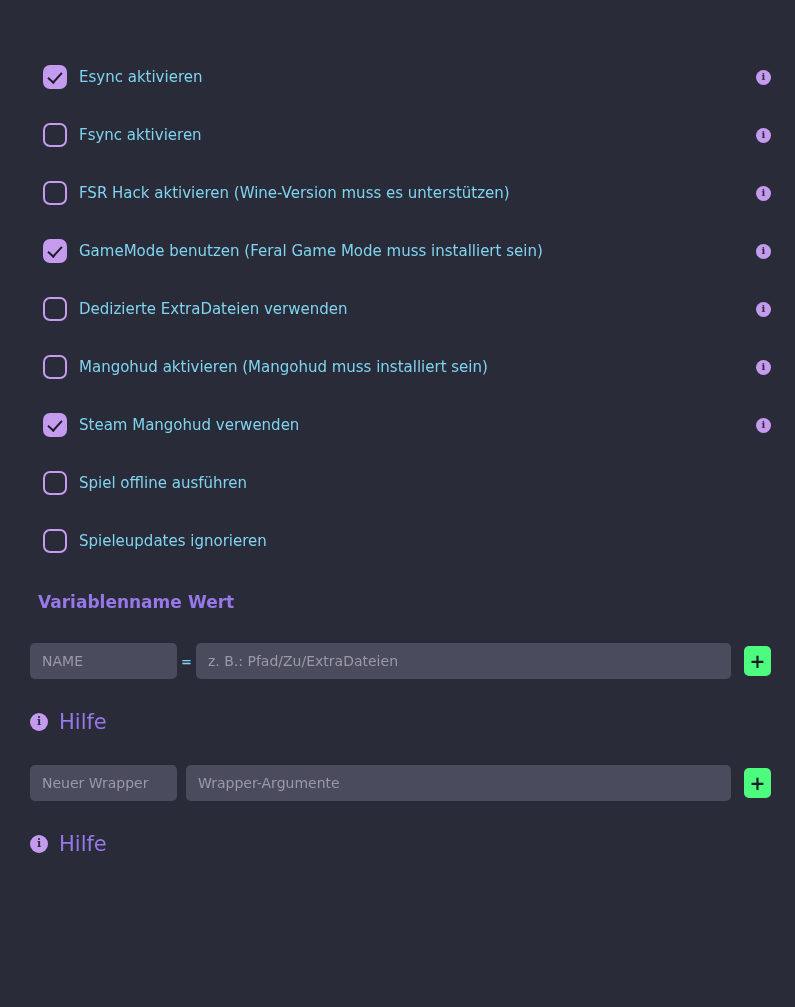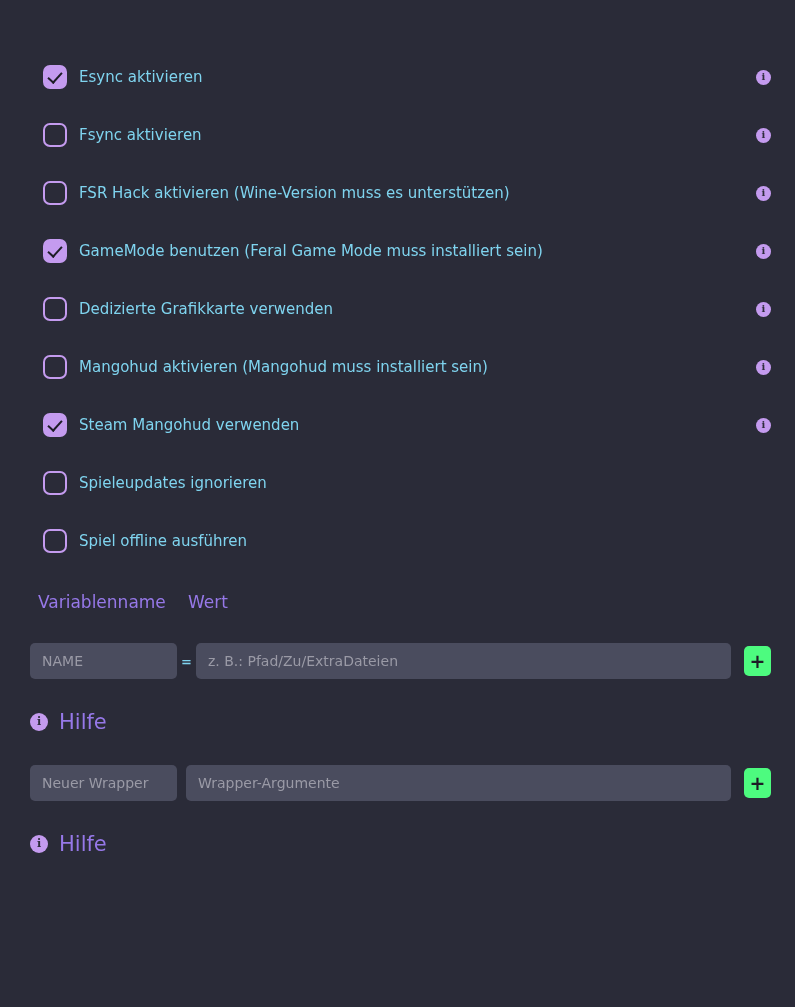--- a/index.html
+++ b/index.html
@@ -95,21 +95,21 @@
     margin-top: 18px;
   }
   .col-head-row {
     display: flex;
     margin-top: 22px;
     margin-left: 8px;
   }
   .col-head {
     color: #9678e8;
     font-size: 17px;
-    font-weight: normal;
+    font-weight: bold;
   }
   .col-head.c1 { width: 150px; }
 
   .field-row {
     display: flex;
     align-items: center;
     margin-top: 31px;
   }
   .txt {
     background: #4a4c5e;
@@ -222,21 +222,21 @@
     <div class="cb on"></div>
     <div class="cb-label">GameMode benutzen (Feral Game Mode muss installiert sein)</div>
     <div class="row-spacer"></div>
     <div class="info-dot">
         <span>i</span>
       </div>
   </div>
 
   <div class="toggle-row">
     <div class="cb"></div>
-    <div class="cb-label">Dedizierte Grafikkarte verwenden</div>
+    <div class="cb-label">Dedizierte ExtraDateien verwenden</div>
     <div class="row-spacer"></div>
     <div class="info-dot">
         <span>i</span>
       </div>
   </div>
 
   <div class="toggle-row">
     <div class="cb"></div>
     <div class="cb-label">Mangohud aktivieren (Mangohud muss installiert sein)</div>
     <div class="row-spacer"></div>
@@ -249,27 +249,27 @@
     <div class="cb on"></div>
     <div class="cb-label">Steam Mangohud verwenden</div>
     <div class="row-spacer"></div>
     <div class="info-dot">
         <span>i</span>
       </div>
   </div>
 
   <div class="toggle-row">
     <div class="cb"></div>
+    <div class="cb-label">Spiel offline ausführen</div>
+    <div class="row-spacer"></div>
+  </div>
+
+  <div class="toggle-row">
+    <div class="cb"></div>
     <div class="cb-label">Spieleupdates ignorieren</div>
-    <div class="row-spacer"></div>
-  </div>
-
-  <div class="toggle-row">
-    <div class="cb"></div>
-    <div class="cb-label">Spiel offline ausführen</div>
     <div class="row-spacer"></div>
   </div>
 
 </div>
 
 <div class="section">
 
   <div class="col-head-row">
     <div class="col-head c1">Variablenname</div>
     <div class="col-head">Wert</div>

